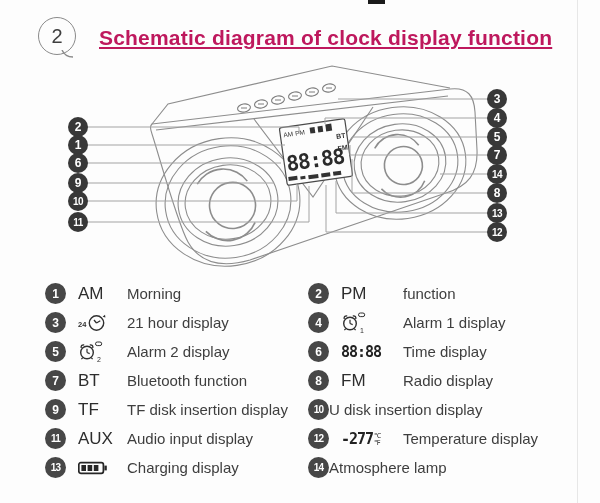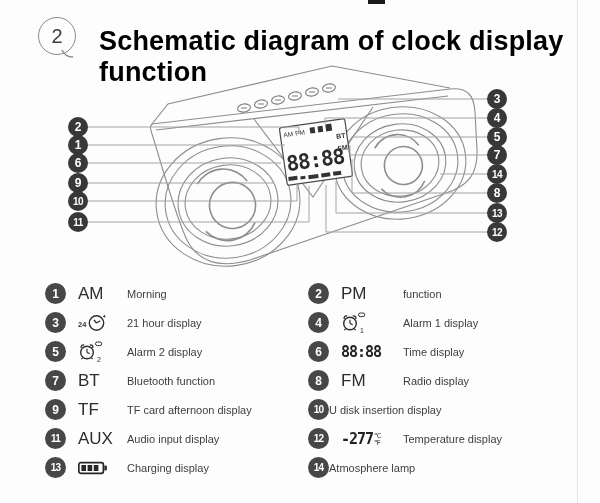--- a/index.html
+++ b/index.html
@@ -6,42 +6,42 @@
   .page{position:relative;width:600px;height:503px;background:#fdfdfd;overflow:hidden;
         font-family:"Liberation Sans",sans-serif;}
   .top-mark{position:absolute;left:368px;top:0;width:17px;height:4px;background:#1b1b1b;}
   .edge-line{position:absolute;left:577px;top:0;width:1px;height:503px;background:#e7e7e7;}
 
   
   .header-badge{position:absolute;left:38px;top:17px;width:36px;height:36px;border:1.6px solid #8a8a8a;
         border-radius:50%;background:#fdfdfd;display:flex;align-items:center;justify-content:center;
         font-size:20px;color:#3f3f3f;}
   .bubble-tail{position:absolute;left:61px;top:50px;}
-  .page-title{position:absolute;left:99px;top:26px;font-size:27px;font-weight:bold;color:#000000;
-        letter-spacing:.2px;}
+  .page-title{position:absolute;left:99px;top:26px;font-size:21px;font-weight:bold;color:#be185d;
+        letter-spacing:.2px;text-decoration:underline;}
 
   
   .callout{position:absolute;width:20px;height:20px;border-radius:50%;background:#383838;color:#fff;
         display:flex;align-items:center;justify-content:center;font-size:12px;font-weight:bold;}
   .callout.two{font-size:10px;letter-spacing:-.6px;}
 
   .device-svg{position:absolute;left:0;top:0;}
 
   
   .legend-col{position:absolute;top:279px;display:flex;flex-direction:column;}
   .col-left{left:45px;}
   .col-right{left:308px;}
   .legend-row{display:flex;align-items:center;height:29px;}
   .lnum{flex:0 0 21px;width:21px;height:21px;border-radius:50%;background:#474747;color:#fff;
         display:flex;align-items:center;justify-content:center;font-size:12px;font-weight:bold;}
   .lnum.two{font-size:10px;letter-spacing:-.7px;}
   .licon{margin-left:12px;display:flex;align-items:center;font-size:17px;color:#2d2d2d;}
   .col-left .licon{width:49px;}
   .col-right .licon{width:62px;}
-  .ldesc{font-size:11px;color:#3e3e3e;}
+  .ldesc{font-size:15px;color:#3e3e3e;}
   .ldesc.tight{margin-left:0;}
   .seg{font-family:"DejaVu Sans Mono",monospace;font-weight:bold;font-size:15px;letter-spacing:-1px;color:#222;}
   .units{display:inline-flex;flex-direction:column;font-size:7px;line-height:7px;color:#222;margin-left:1px;}
 </style>
 </head>
 <body>
 
 <div class="page">
   <div class="top-mark"></div>
   <div class="edge-line"></div>
@@ -218,21 +218,21 @@
       <div class="licon">
           <span>BT</span>
         </div>
       <div class="ldesc">Bluetooth function</div>
     </div>
     <div class="legend-row">
       <div class="lnum">9</div>
       <div class="licon">
           <span>TF</span>
         </div>
-      <div class="ldesc">TF card afternoon display</div>
+      <div class="ldesc">TF disk insertion display</div>
     </div>
     <div class="legend-row">
       <div class="lnum two">11</div>
       <div class="licon">
           <span>AUX</span>
         </div>
       <div class="ldesc">Audio input display</div>
     </div>
     <div class="legend-row">
       <div class="lnum two">13</div>

